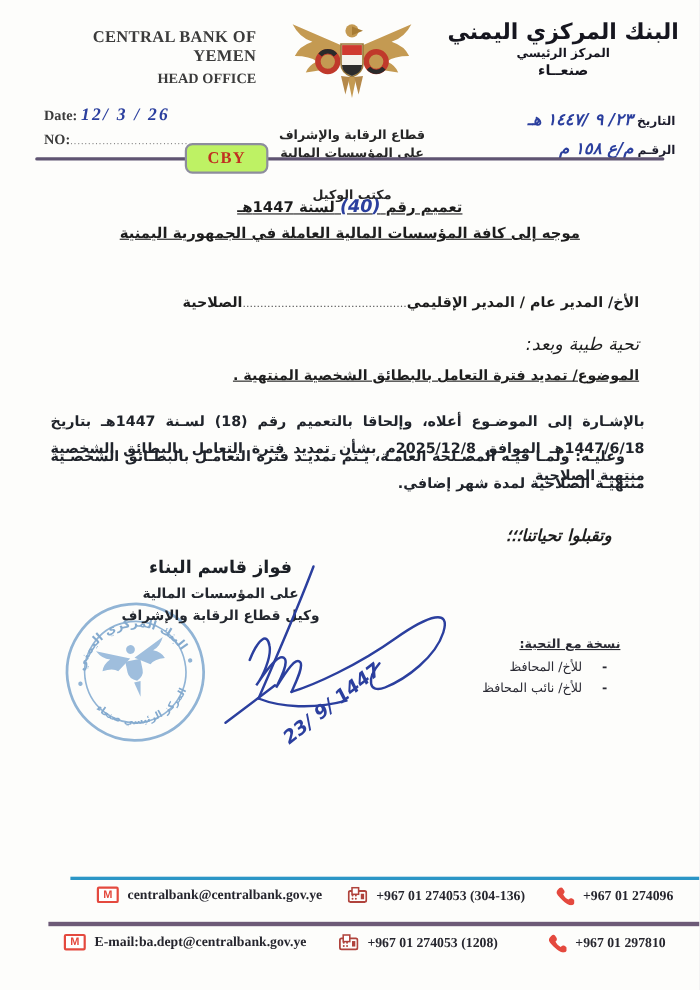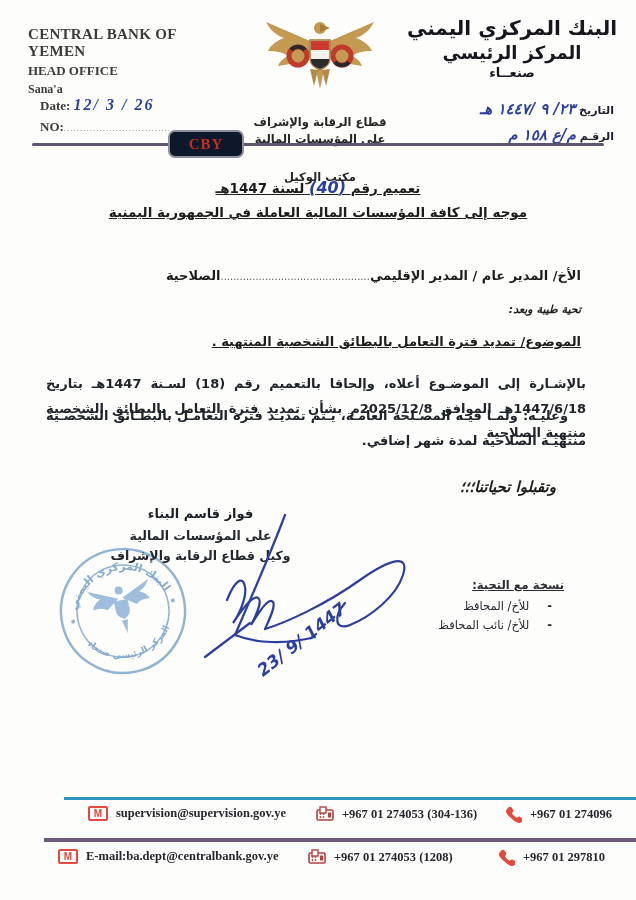--- a/index.html
+++ b/index.html
@@ -6,71 +6,71 @@
   body { background:#e8e8e8; font-family:"DejaVu Sans", sans-serif; }
   .page {
     position:relative; width:636px; height:900px; margin:0 auto;
     background:#fdfdfb; overflow:hidden; color:#1d1d1d;
   }
   .en-serif { font-family:"Liberation Serif","DejaVu Serif",serif; }
   .ar { font-family:"DejaVu Sans",sans-serif; direction:rtl; }
   .hand { color:#2b3f9e; font-style:italic; font-weight:bold; }
 
   
-  .hdr-left { position:absolute; left:28px; top:26px; width:205px; text-align:left; color:#3b3b3b; }
+  .hdr-left { position:absolute; left:28px; top:26px; width:205px; text-align:right; color:#3b3b3b; }
   .hdr-left .bank { font-size:15px; font-weight:bold; letter-spacing:.3px; }
   .hdr-left .office { font-size:13px; font-weight:bold; margin-top:3px; }
   .hdr-left .city { font-size:12px; font-weight:bold; margin-top:3px; }
   .date-line { position:absolute; left:40px; top:96px; font-size:13px; font-weight:bold; color:#3b3b3b; white-space:nowrap; }
   .date-line .hand { font-size:16px; letter-spacing:2px;text-align:right; }
   .no-line { position:absolute; left:40px; top:119px; font-size:13px; font-weight:bold; color:#3b3b3b; }
   .no-line .dots { font-weight:normal; color:#777; letter-spacing:1px; font-size:9px; }
 
   .hdr-center { position:absolute; left:250px; top:14px; width:140px; text-align:center; }
   .sector { font-size:11.5px; font-weight:bold; color:#262626; line-height:1.5; margin-top:20px; }
 
   .hdr-right { position:absolute; right:14px; top:16px; width:220px; text-align:center; direction:rtl; color:#16161f; }
   .hdr-right .bank-ar { font-size:20px; font-weight:bold; }
-  .hdr-right .office-ar { font-size:18px; font-weight:bold; margin-top:2px; letter-spacing:2px; }
+  .hdr-right .office-ar { font-size:11px; font-weight:bold; margin-top:2px; letter-spacing:2px; }
   .hdr-right .city-ar { font-size:13px; font-weight:bold; margin-top:2px; letter-spacing:3px; }
   .ref-line { position:absolute; font-size:11px; font-weight:bold; direction:rtl; white-space:nowrap; color:#1c1c2c; }
   .ref-line .hand { font-size:15px; }
   .ref-date { right:22px; top:100px; }
   .ref-no { right:22px; top:126px; }
 
   .rule { position:absolute; left:32px; right:32px; top:143px; height:3px; background:#5f5472; border-radius:2px; }
   .cby-box {
     position:absolute; left:168px; top:130px; width:76px; height:28px;
-    background:#0f172a; border:2px solid #8d8d9d; border-radius:7px;
+    background:#bef264; border:2px solid #8d8d9d; border-radius:7px;
     display:flex; align-items:center; justify-content:center;
     color:#c03020; font-weight:bold; font-size:15px; letter-spacing:1px;
     font-family:"Liberation Serif","DejaVu Serif",serif;
   }
 
   
   .title-block { position:absolute; left:0; right:0; top:178px; text-align:center; direction:rtl; }
   .title-l1 { font-size:13.5px; font-weight:bold; text-decoration:underline; display:inline-block; }
   .title-l1 .hand { font-size:16px; text-decoration:none; }
   .title-l2 { font-size:13.5px; font-weight:bold; text-decoration:underline; margin-top:7px; }
 
   
   .greet { position:absolute; right:55px; left:55px; top:268px; direction:rtl; font-size:13px; font-weight:bold; }
   .greet .dots { font-weight:normal; color:#555; letter-spacing:1px; font-size:10px; }
-  .salutation { position:absolute; right:55px; top:303px; direction:rtl; font-size:11px; font-weight:bold; font-style:italic; }
+  .salutation { position:absolute; right:55px; top:303px; direction:rtl; font-size:16px; font-weight:normal; font-style:italic; }
   .subject { position:absolute; right:55px; top:334px; direction:rtl; font-size:13px; font-weight:bold; text-decoration:underline; }
 
   
   .body-par { position:absolute; right:50px; left:46px; direction:rtl; font-size:13px; font-weight:bold; color:#20242b; line-height:1.9; text-align:justify; }
   .p1 { top:372px; }
   .p2 { top:404px; text-indent:18px; }
   .closing { position:absolute; left:0; right:80px; top:478px; text-align:right; direction:rtl; font-size:15px; font-weight:bold; font-style:italic; }
 
   
   .sig-block { position:absolute; left:98px; top:506px; width:205px; text-align:center; direction:rtl; z-index:3; }
-  .sig-name { font-size:13px; font-weight:bold; color:#1c2026; }
+  .sig-name { font-size:16px; font-weight:bold; color:#1c2026; }
   .sig-title { font-size:12.5px; font-weight:bold; color:#23272e; margin-top:5px; line-height:1.6; }
   .stamp { position:absolute; left:52px; top:540px; z-index:2; opacity:.85; }
   .scribble { position:absolute; left:165px; top:505px; z-index:4; }
 
   
   .cc { position:absolute; right:72px; top:578px; direction:rtl; width:180px; font-size:11.5px; color:#2a2a33; }
   .cc-head { font-weight:bold; text-decoration:underline; margin-bottom:7px; }
   .cc-item { display:flex; gap:18px; margin:5px 12px 0 0; }
   .cc-item .dash { font-weight:bold; }
 
@@ -84,21 +84,20 @@
   .mail-ic { width:20px; height:15px; background:#fff; border:2px solid #e4493e; border-radius:2px; display:flex; align-items:center; justify-content:center; color:#e4493e; font-size:10px; font-weight:bold; font-family:"Liberation Sans",sans-serif; }
 </style>
 </head>
 <body>
 
 <div class="page">
 
   <div class="hdr-left en-serif">
     <div class="bank">CENTRAL BANK OF YEMEN</div>
     <div class="office">HEAD OFFICE</div>
-    <div class="city">Sana'a</div>
   </div>
 
   <div class="date-line en-serif">
     <span>Date:</span>
     <span class="hand">12/ 3 / 26</span>
   </div>
   <div class="no-line en-serif">
     <span>NO:</span><span class="dots">.................................</span>
   </div>
 
@@ -223,21 +222,21 @@
       <span>للأخ/ نائب المحافظ</span>
     </div>
   </div>
 
   <div class="f-line-blue"></div>
   <div class="f-line-purple"></div>
 
   <div class="f-row f-row1">
     <div class="f-item" style="left:88px">
       <span class="mail-ic">M</span>
-      <span>supervision@supervision.gov.ye</span>
+      <span>centralbank@centralbank.gov.ye</span>
     </div>
     <div class="f-item" style="left:316px">
       <svg width="18" height="16" viewBox="0 0 18 16">
         <rect x="1" y="4" width="16" height="10" rx="1.5" fill="none" stroke="#b0433c" stroke-width="1.6"></rect>
         <rect x="4" y="1" width="6" height="6" fill="#fff" stroke="#b0433c" stroke-width="1.4"></rect>
         <rect x="12" y="6.5" width="3" height="5" fill="#b0433c"></rect>
         <circle cx="4.5" cy="8" r=".9" fill="#b0433c"></circle>
           <circle cx="7.5" cy="8" r=".9" fill="#b0433c"></circle>
         <circle cx="4.5" cy="11" r=".9" fill="#b0433c"></circle>
           <circle cx="7.5" cy="11" r=".9" fill="#b0433c"></circle>

